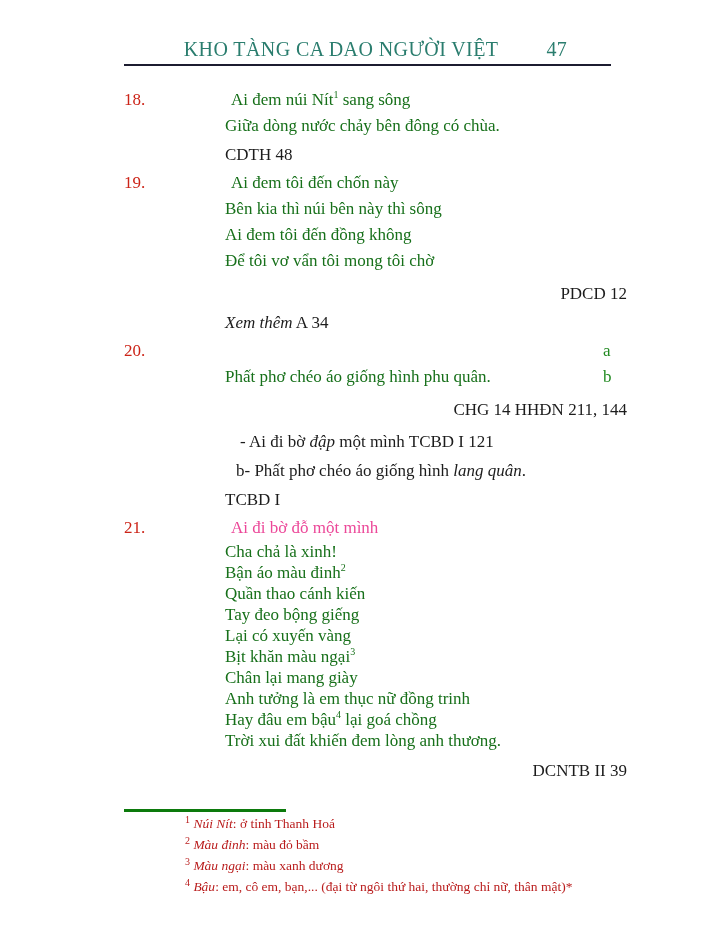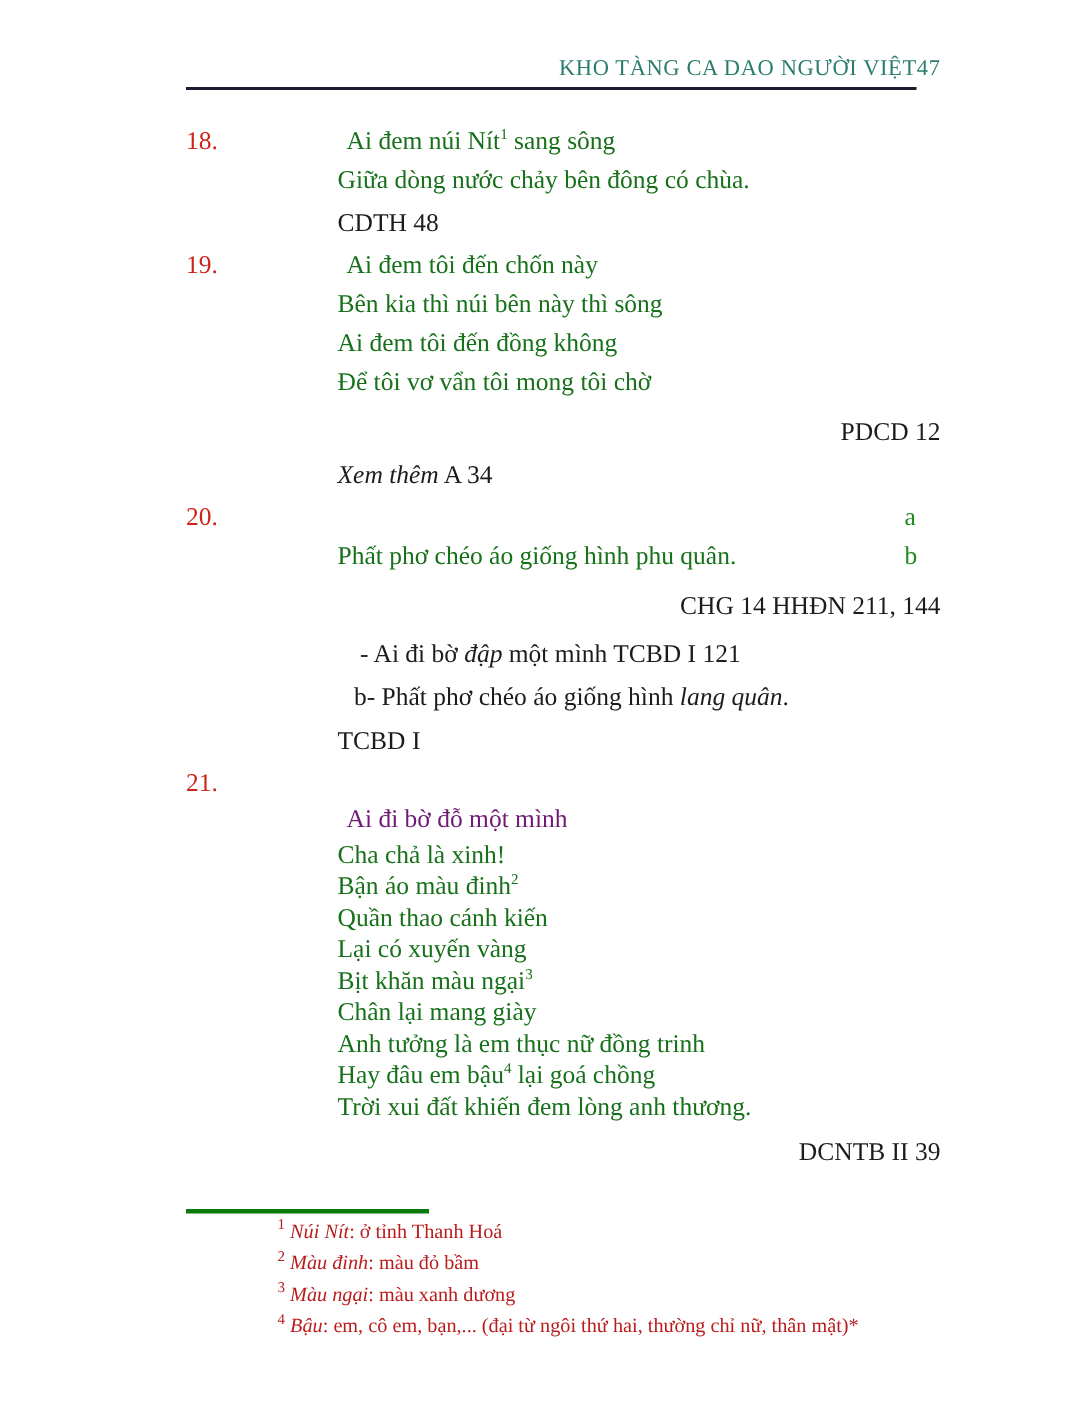--- a/index.html
+++ b/index.html
@@ -13,25 +13,26 @@
     height: 935px;
     background: #ffffff;
     box-sizing: border-box;
     padding: 38px 96px 0 124px;
     font-family: "Liberation Serif", "DejaVu Serif", serif;
     overflow: hidden;
   }
   
   .header {
     display: flex;
-    justify-content: flex-end;
+    justify-content: center;
     align-items: baseline;
     color: #2a7d6e;
-    font-size: 15px;
+    font-size: 20px;
     letter-spacing: 0.4px;
+    gap: 48px;
   }
   .header-rule {
     height: 2px;
     background: #1c1c30;
     margin-top: 3px;
     margin-right: 16px;
   }
   
   .entries {
     margin-top: 21px;
@@ -45,21 +46,21 @@
   }
   .row .num {
     flex: none;
     width: 61px;
     color: #cc2418;
   }
   .row .txt {
     white-space: pre-wrap;
   }
   .verse .txt  { color: #17701a; }
-  .bright .txt { color: #701a75; margin-top: 24px; }
+  .bright .txt { color: #ec4899; }
   .first .txt  { padding-left: 6px; text-align: center; }
   .tight       { line-height: 21px; }
   .cite        { color: #1c1c1c; margin: 3px 0 2px 0; }
   .cite .txt   { color: #1c1c1c; }
   .cite-gap    { margin-top: 7px; justify-content: flex-end; }
   .indent2 .txt { padding-left: 15px; }
   .indent3 .txt { padding-left: 11px; }
   .rlabel {
     position: absolute;
     left: 479px;
@@ -175,20 +176,21 @@
       <div class="row verse tight">
         <span class="num"></span>
         <span class="txt"><span>Bận áo màu đinh</span><sup>2</sup></span>
       </div>
       <div class="row verse tight">
         <span class="num"></span>
         <span class="txt"><span>Quần thao cánh kiến</span></span>
       </div>
       <div class="row verse tight">
         <span class="num"></span>
+        <span class="txt"><span>Tay đeo bộng giếng</span></span>
       </div>
       <div class="row verse tight">
         <span class="num"></span>
         <span class="txt"><span>Lại có xuyến vàng</span></span>
       </div>
       <div class="row verse tight">
         <span class="num"></span>
         <span class="txt"><span>Bịt khăn màu ngại</span><sup>3</sup></span>
       </div>
       <div class="row verse tight">

